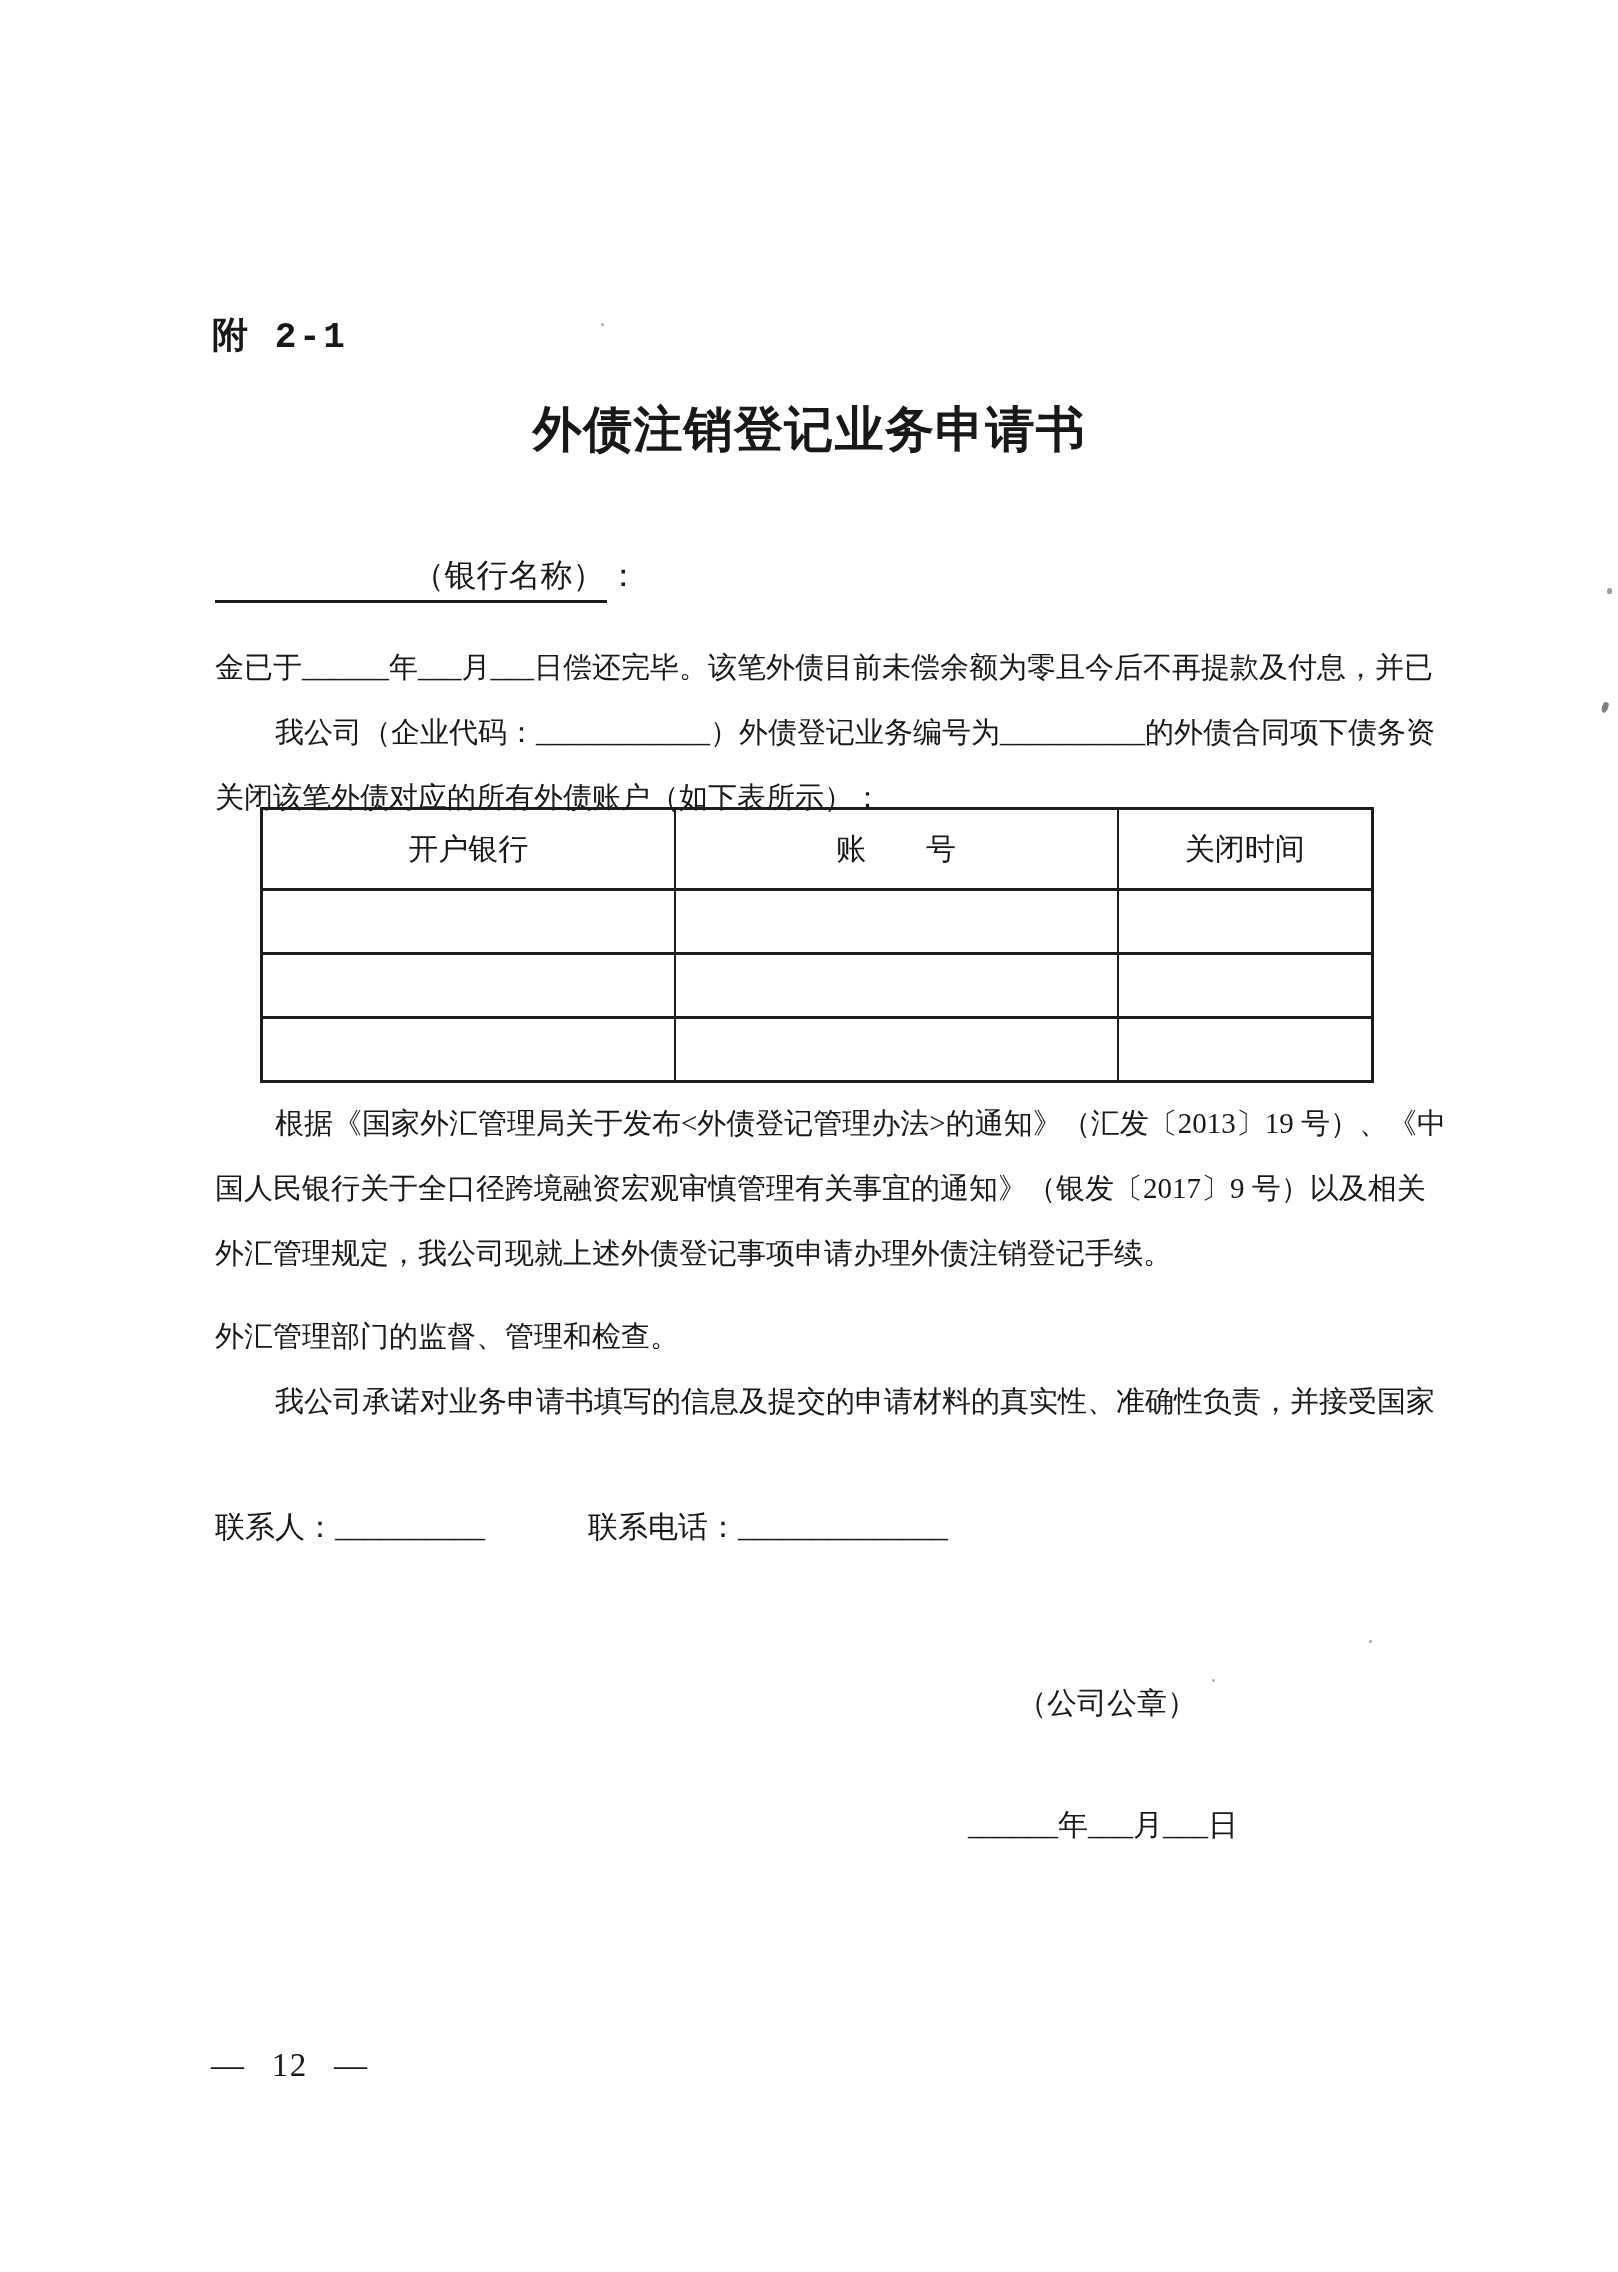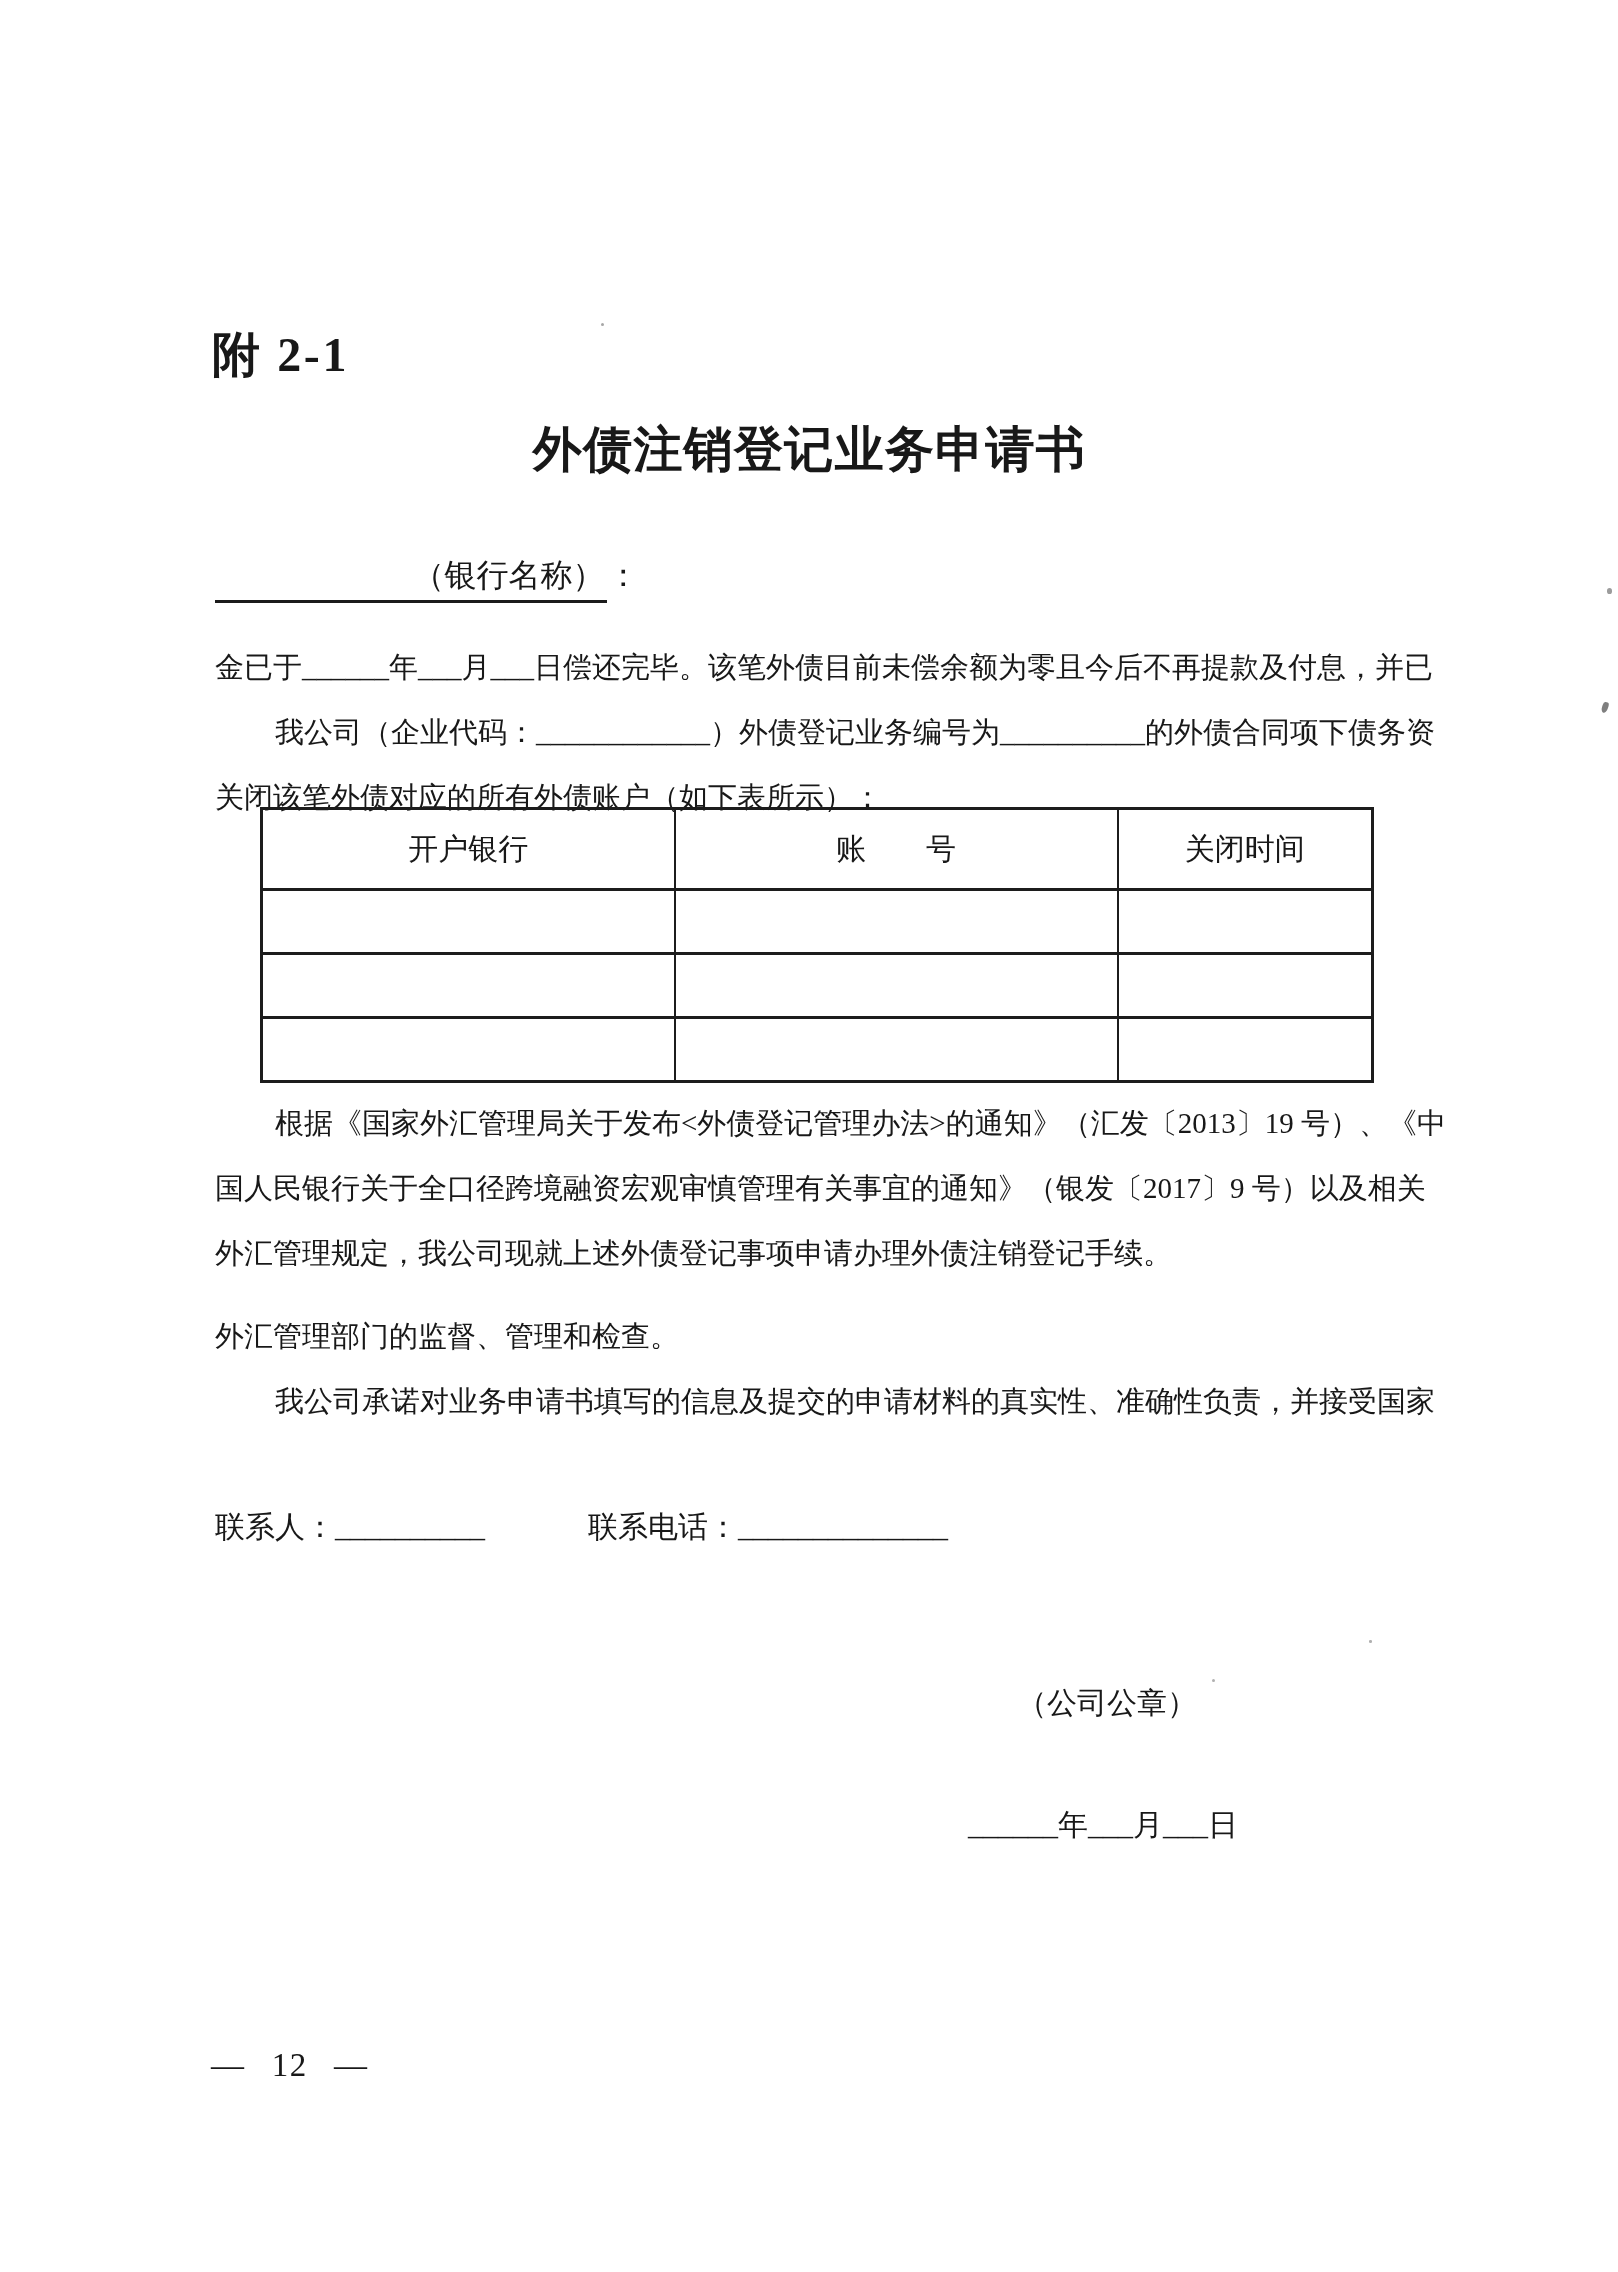--- a/index.html
+++ b/index.html
@@ -7,26 +7,25 @@
     position:relative;
     width:1619px; height:2273px;
     margin:0 auto;
     background:#ffffff;
     color:#181818;
     font-family:"Liberation Serif", serif;
     overflow:hidden;
   }
   .attachment-label {
     position:absolute; left:212px; top:311px;
-    font-size:48px; font-weight:bold; letter-spacing:2.6px;
-    font-family:Liberation Serif, serif;
-    margin-top:12px;
+    font-size:36px; font-weight:bold; letter-spacing:2.6px;
+    font-family:Liberation Mono, monospace;
   }
   .form-title {
-    position:absolute; left:0; top:417px; width:100%;
+    position:absolute; left:0; top:397px; width:100%;
     text-align:center; font-size:49px; font-weight:bold; letter-spacing:1.3px;
     font-family:"Liberation Sans", sans-serif;
   }
   .addressee {
     position:absolute; left:215px; top:554px;
     font-size:32px; white-space:nowrap;text-align:right;
   }
   .addressee .blank-underline {
     display:inline-block; width:195px; height:39px;
     border-bottom:3.3px solid #1b1b1b; vertical-align:bottom;

